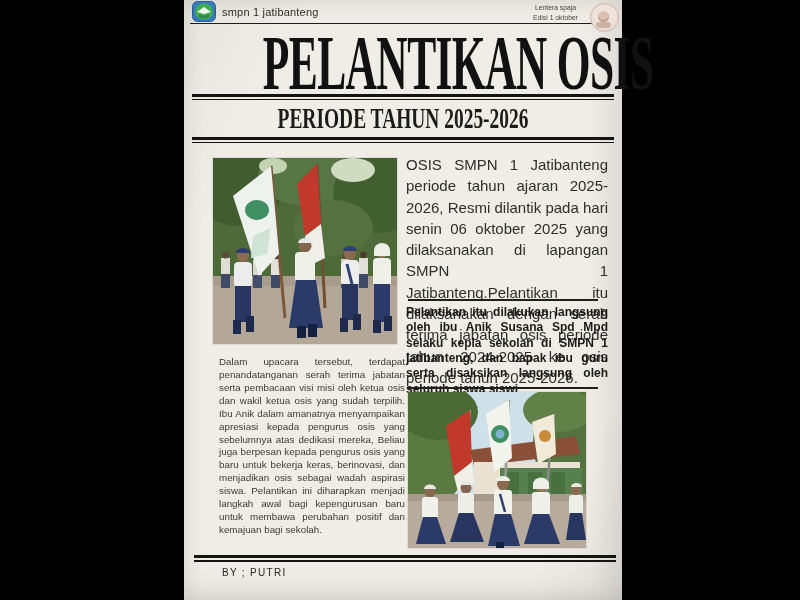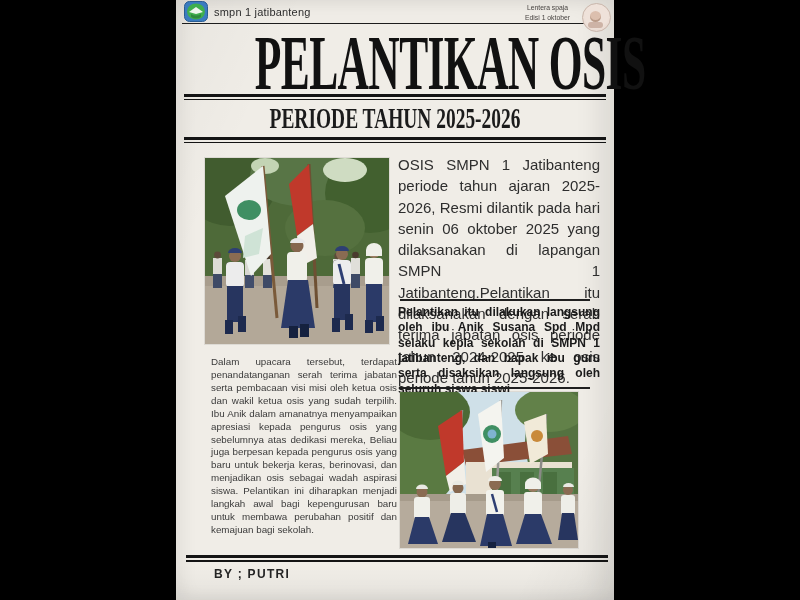--- a/index.html
+++ b/index.html
@@ -1,19 +1,19 @@
 <!DOCTYPE html>
 <html><head>
 <meta charset="utf-8">
 <style>
   html, body { margin:0; padding:0; width:800px; height:600px; background:#000; overflow:hidden;
                font-family:"Liberation Sans", sans-serif; }
   .stage { position:relative; width:800px; height:600px; background:#000; }
 
-  .paper { position:absolute; left:176px; top:0; width:438px; height:600px;
+  .paper { position:absolute; left:184px; top:0; width:438px; height:600px;
            background:
              linear-gradient(115deg, rgba(0,0,0,0.035) 0%, rgba(0,0,0,0) 18%),
              linear-gradient(295deg, rgba(0,0,0,0.05) 0%, rgba(0,0,0,0) 14%),
              linear-gradient(0deg, rgba(0,0,0,0.04) 0%, rgba(0,0,0,0) 6%),
              #f0ede7;
            box-shadow: inset -16px 0 24px rgba(0,0,0,0.08), inset 8px 0 16px rgba(0,0,0,0.05); }
 
   
   .hdr { position:absolute; top:0; left:6px; right:6px; height:23px; border-bottom:1.5px solid #1d1d1d; }
   .school-logo { position:absolute; left:2px; top:1px; width:24px; height:21px; }
@@ -51,21 +51,21 @@
   .div-1 { left:224px; top:299px; width:190px; }
   .right-p2 { position:absolute; left:222px; top:305px; width:202px; text-align:justify;
               font-size:12px; line-height:1.28; font-weight:bold; color:#1a1a1a; }
   .div-2 { left:224px; top:387px; width:190px; }
   .photo2 { left:224px; top:392px; width:178px; height:156px; }
 
   
   .footer-rule { position:absolute; left:10px; right:6px; top:555px; }
   .footer-rule .l1 { height:2.5px; background:#141414; }
   .footer-rule .l2 { height:2px; background:#141414; margin-top:2.5px; }
-  .byline { position:absolute; left:38px; top:567px; font-size:12px; font-weight:bold;
+  .byline { position:absolute; left:38px; top:567px; font-size:10px; font-weight:normal;
             letter-spacing:1.3px; color:#242424; }
   .date { position:absolute; right:46px; top:567px; font-size:13px; font-weight:bold;
           letter-spacing:1.3px; color:#242424; }
 </style>
 </head>
 <body>
 
 <div class="stage">
   <div class="paper">
 

